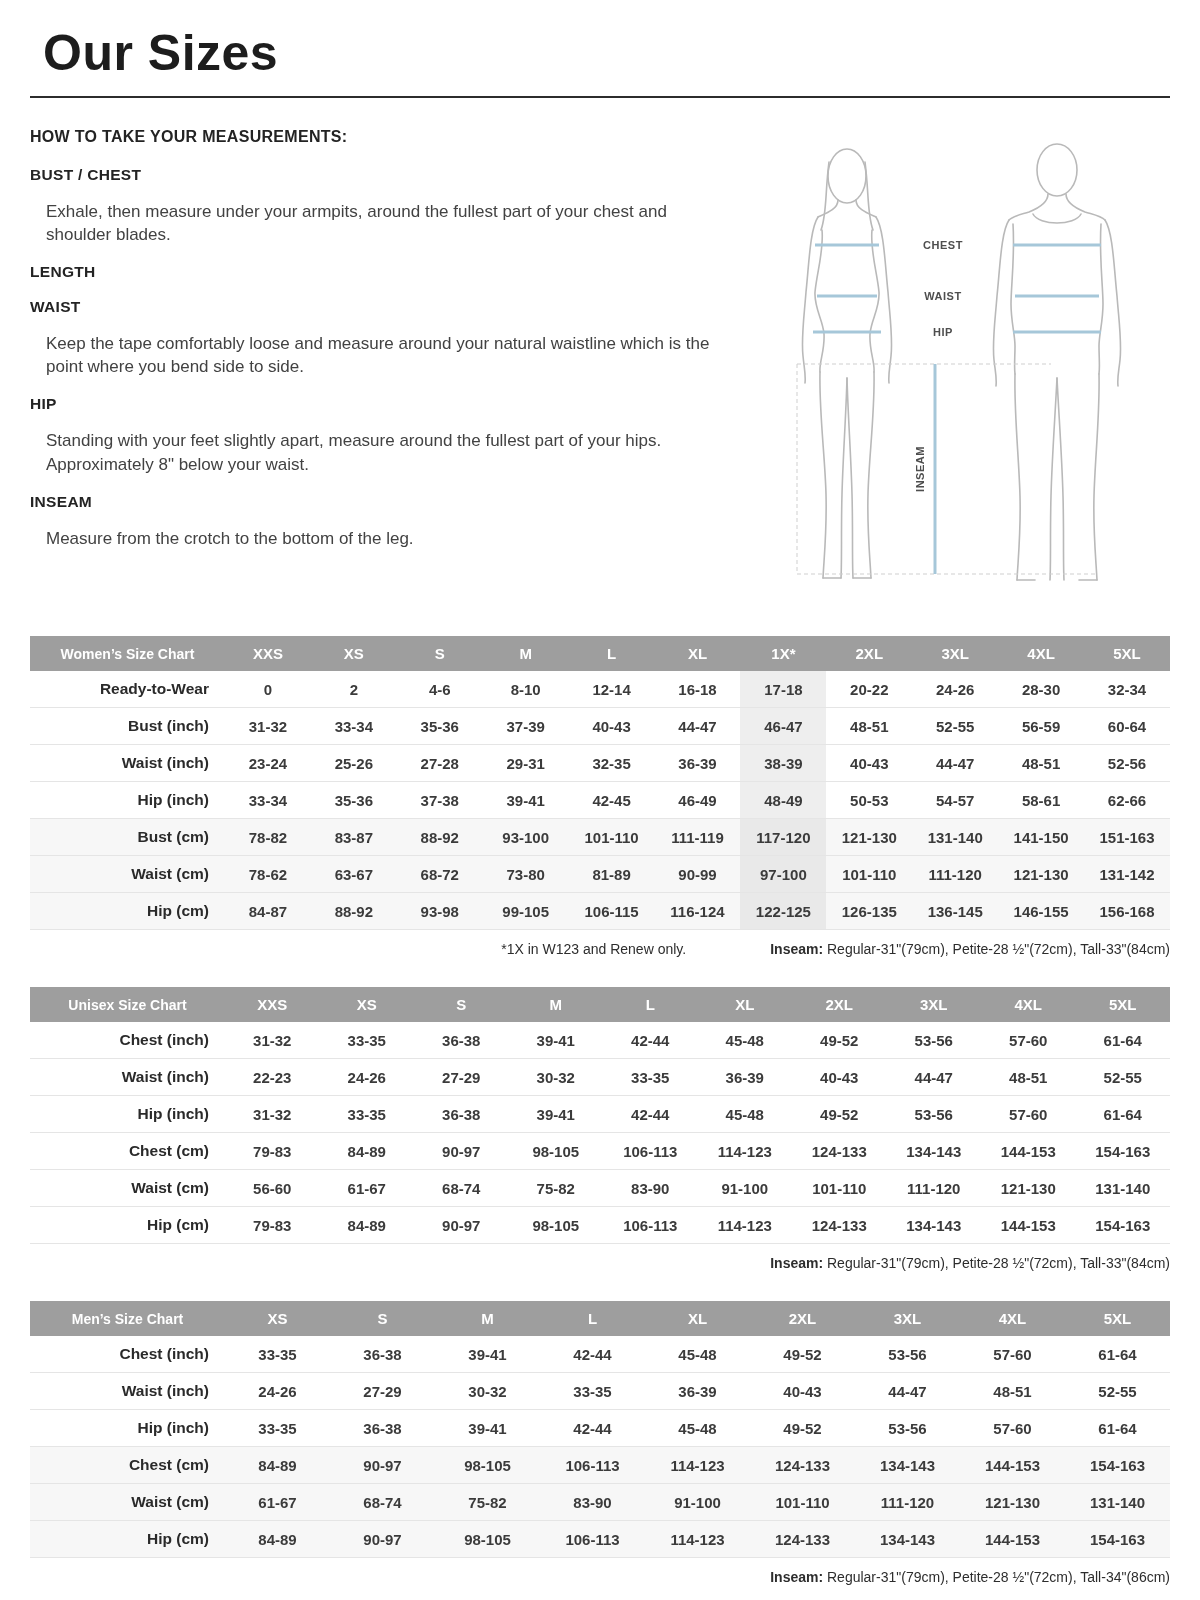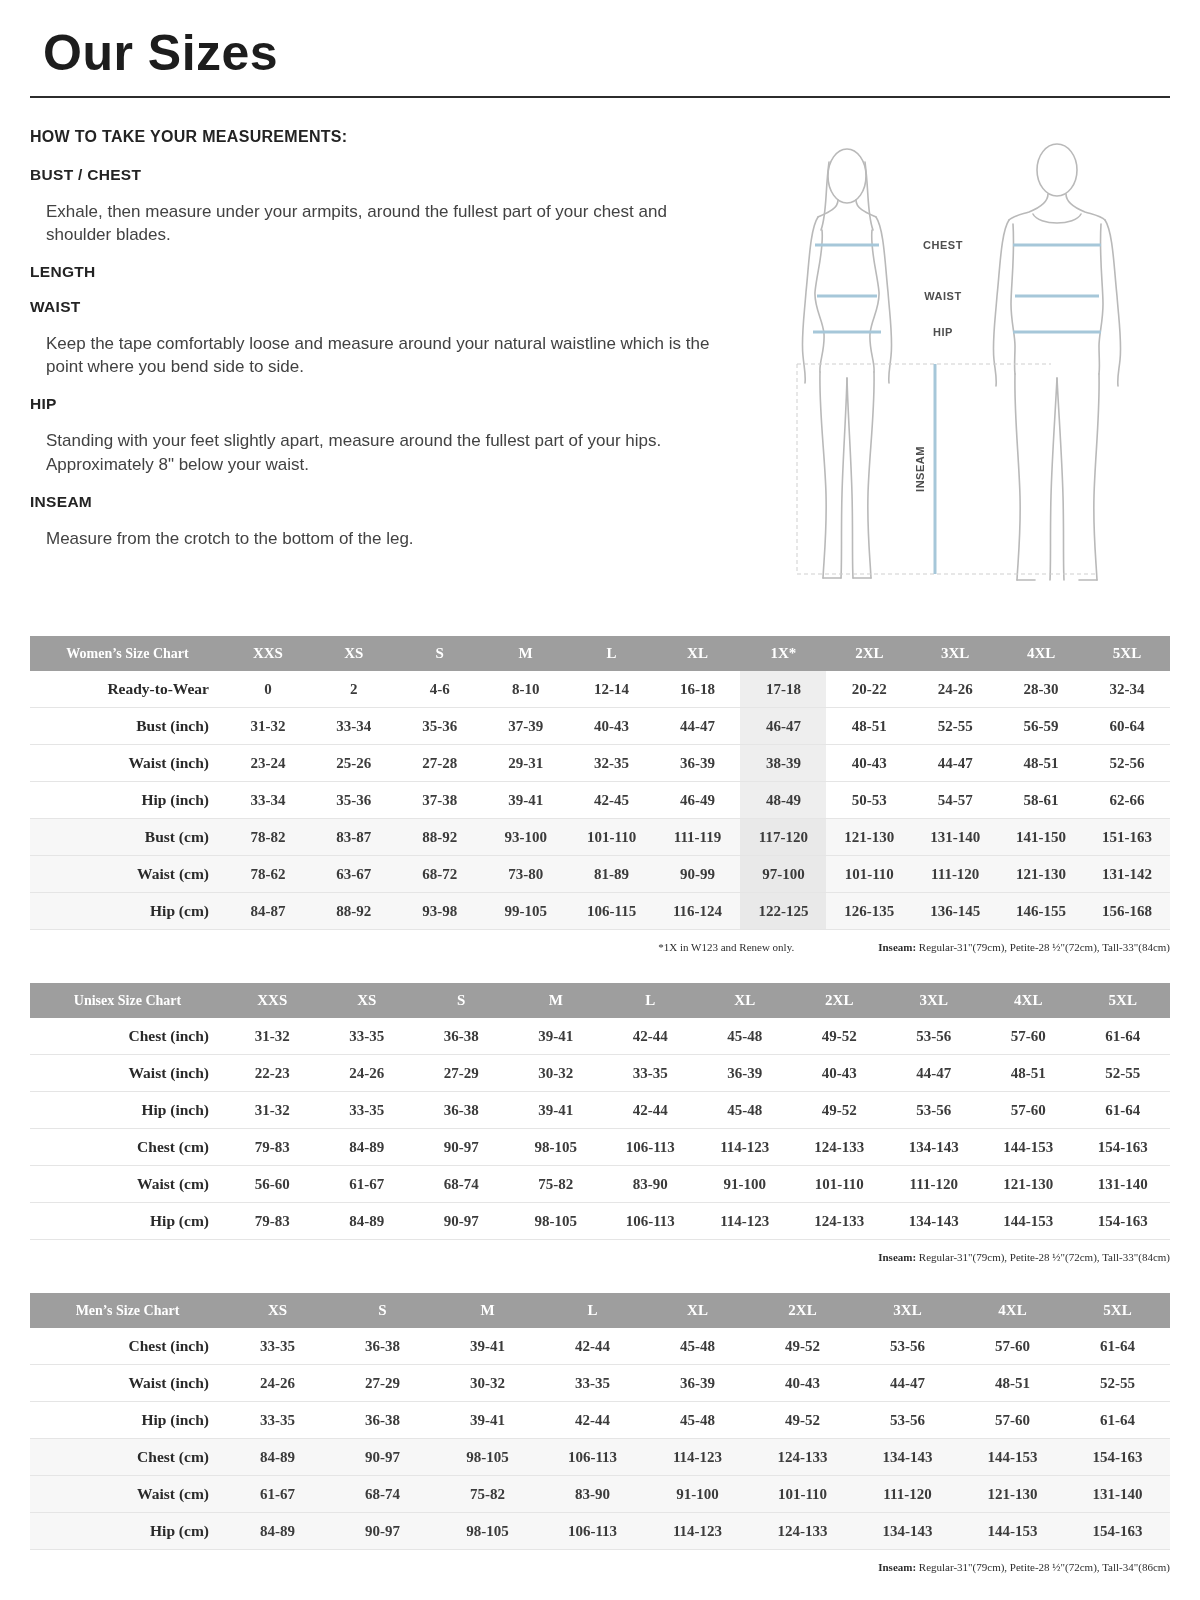--- a/index.html
+++ b/index.html
@@ -30,41 +30,41 @@
   }
   .guide-section { margin-bottom: 17px; }
   .guide-title {
     font-size: 15.5px; font-weight: 700; color: #232323;
     letter-spacing: 0.3px; margin: 0 0 6px;
   }
   .guide-body { font-size: 17px; line-height: 1.36; color: #424242; margin: 16px; }
 
   .figure-wrap { width: 406px; flex: 0 0 auto; }
 
-  .table-section { margin-top: 30px; font-family: Liberation Serif, serif; }
+  .table-section { margin-top: 30px; }
   .size-table { width: 100%; border-collapse: collapse; table-layout: fixed; }
   .size-table th {
     background: #9e9e9e; color: #ffffff; font-weight: 700;
     font-size: 15px; padding: 9px 4px; text-align: center;
   }
   .size-table th.row-head-col { font-size: 14px; }
   .size-table td {
     text-align: center; font-size: 15px; font-weight: 700; color: #3b3b3b;
     padding: 9px 4px; border-bottom: 1px solid #e5e5e5;
   }
   .size-table td.row-label {
     text-align: right; padding-right: 16px; color: #2a2a2a; font-size: 15.5px;
   }
   .size-table tr.shaded td { background: #f7f7f7; }
   .size-table td.hl { background: #eeeeee; margin-left: 8px; }
   .size-table tr.shaded td.hl { background: #e9e9e9; }
 
   .footnote-row {
     display: flex; justify-content: flex-end; align-items: center;
-    gap: 84px; margin-top: 11px; font-size: 11px; color: #2d2d2d;
+    gap: 84px; margin-top: 11px; font-size: 14px; color: #2d2d2d;
   }
   .footnote-row b { font-weight: 700; }
 </style>
 </head>
 <body>
 
 <div class="page">
 
   <h1 class="page-title">Our Sizes</h1>
   <hr class="title-rule">

